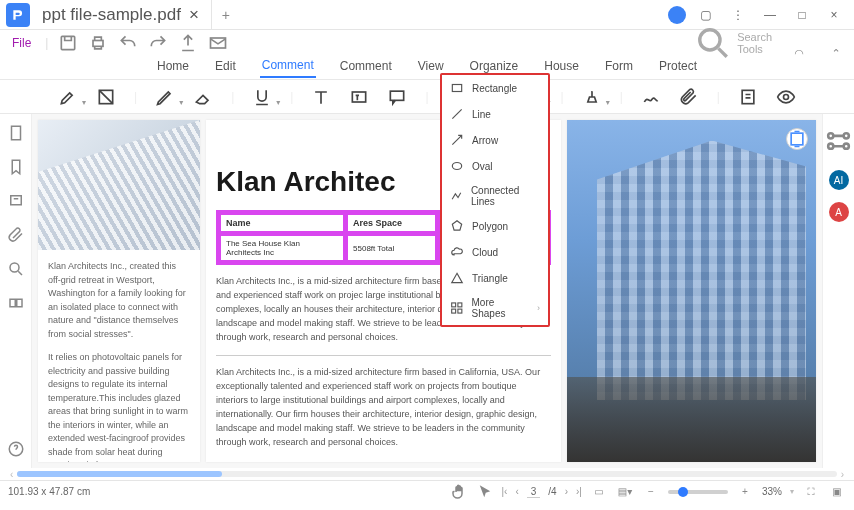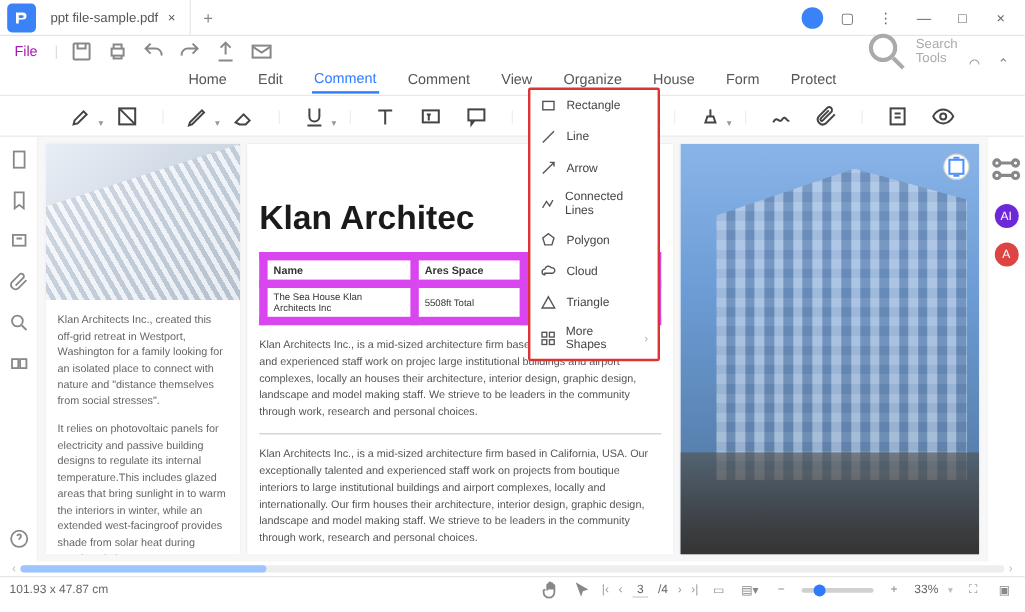--- a/index.html
+++ b/index.html
@@ -1,63 +1,63 @@
 <!DOCTYPE html>
 <html><head>
 <meta charset="utf-8">
 <style>
 * { margin: 0; padding: 0; box-sizing: border-box; font-family: -apple-system, BlinkMacSystemFont, "Segoe UI", sans-serif; }
 body { width: 854px; height: 510px; background: #fff; color: #333; font-size: 12px; overflow: hidden; position: relative; }
 
 .titlebar { height: 30px; display: flex; align-items: center; border-bottom: 1px solid #e5e5e5; }
 .app-icon { width: 24px; height: 24px; margin-left: 6px; background: #3b82f6; border-radius: 4px; display:flex; align-items:center; justify-content:center; }
 .app-icon svg { width:14px; height:14px; fill:#fff; }
-.tab { display: flex; align-items: center; gap: 8px; padding: 0 12px; height: 30px; border-right: 1px solid #e5e5e5; font-size: 11px; color: #555; }
+.tab { display: flex; align-items: center; gap: 8px; padding: 0 12px; height: 30px; border-right: 1px solid #e5e5e5; font-size: 17px; color: #555; }
 .tab .close { cursor: pointer; }
 .tab-add { padding: 0 10px; color: #888; cursor: pointer; font-size: 14px; }
 .titlebar-right { margin-left: auto; display: flex; align-items: center; gap: 8px; padding-right: 8px; }
 .avatar { width: 18px; height: 18px; border-radius: 50%; background: #3b82f6; }
 .winbtn { width: 24px; height: 24px; display: flex; align-items: center; justify-content: center; color: #666; cursor: pointer; }
 
 .filebar { height: 26px; display: flex; align-items: center; gap: 10px; padding: 0 8px; }
 .filebar .file-menu { font-size: 12px; color: #a21caf; cursor: pointer; padding: 0 4px; }
 .filebar .icon-btn { width: 20px; height: 20px; display:flex; align-items:center; justify-content:center; color:#888; cursor:pointer; }
-.filebar-right { margin-left: auto; display: flex; align-items: flex-end; gap: 4px; color:#aaa; font-size:11px; }
+.filebar-right { margin-left: auto; display: flex; align-items: flex-end; gap: 17px; color:#aaa; font-size:11px; }
 .filebar-right .search { display:flex; align-items:center; gap:4px; }
 
 .ribbon { height: 24px; display: flex; align-items: center; justify-content: center; gap: 22px; border-bottom: 1px solid #e8e8e8; }
 .ribbon-tab { font-size: 12px; color: #555; cursor: pointer; padding: 0 2px 4px; }
 .ribbon-tab.active { color: #2f7bff; border-bottom: 2px solid #2f7bff; font-weight: 500; }
 
 .toolbar { height: 34px; display: flex; align-items: center; justify-content: center; gap: 18px; border-bottom: 1px solid #e8e8e8; }
 .tool { width: 20px; height: 20px; display:flex; align-items:center; justify-content:center; color:#444; cursor:pointer; position:relative; }
 .tool.active { border:2px solid #d33; border-radius:3px; padding:2px; }
 .tool .caret { position:absolute; right:-8px; bottom:0; font-size:8px; color:#999; }
 
 .workspace { display: flex; height: calc(100% - 30px - 26px - 24px - 34px - 20px - 22px); }
 .leftbar { width: 32px; border-right: 1px solid #eee; display:flex; flex-direction:column; align-items:center; gap:16px; padding-top:10px; }
 .leftbar .side-icon { width:18px; height:18px; color:#888; cursor:pointer; }
 .help-icon { margin-top:auto; margin-bottom:10px; }
 .rightbar { width: 32px; border-left: 1px solid #eee; display:flex; flex-direction:column; align-items:center; gap:12px; padding-top:10px; }
-.rightbar .rb { width:20px; height:20px; border-radius:50%; background:#6d28d9; display:flex; align-items:center; justify-content:center; color:#fff; font-size:10px; }
+.rightbar .rb { width:20px; height:20px; border-radius:50%; background:#0369a1; display:flex; align-items:center; justify-content:center; color:#fff; font-size:10px; }
 
 .page-area { flex:1; background:#f7f7f7; overflow:hidden; position:relative; display:flex; gap:6px; padding:6px; }
 .panel { background:#fff; box-shadow: 0 0 2px rgba(0,0,0,0.08); overflow:hidden; }
 .panel.left { width:162px; }
 .panel.center { width:355px; padding:14px 10px 0 10px; }
 .panel.right { flex:1; position:relative; }
 
 .img-left { width:162px; height:130px; background: linear-gradient(135deg,#e8eef5 0%,#cfd9e4 50%,#b5c2d1 100%); position:relative; }
 .img-left::before { content:""; position:absolute; inset:0; background: repeating-linear-gradient(60deg, rgba(255,255,255,0.7) 0 4px, rgba(180,190,205,0.4) 4px 8px); clip-path: polygon(0 100%, 0 40%, 100% 0, 100% 100%); }
 .left-text { padding:10px 10px; font-size:9px; line-height:1.5; color:#666; }
 .left-text p { margin-bottom:10px; }
 
 .center h1 { font-size:28px; font-weight:800; color:#1a1a1a; line-height:1.15; margin-bottom:12px; }
 .info-table { width:100%; border:1px solid #999; border-collapse:collapse; font-size:8px; margin-bottom:10px; }
-.info-table th, .info-table td { border:7px solid #d946ef; padding:3px 5px; text-align:left; }
+.info-table th, .info-table td { border:5px solid #d946ef; padding:3px 5px; text-align:left; }
 .info-table th { font-weight:700; font-size:9px; }
 .body-text { font-size:9px; line-height:1.55; color:#555; margin-bottom:8px; }
 .hr { border:none; border-top:1px solid #ccc; margin:10px 0; }
 
 .img-right { position:absolute; inset:0; background: linear-gradient(180deg,#89b4e8 0%, #6d9dd6 35%, #4a6f96 100%); }
 .img-right::before { content:""; position:absolute; left:12%; right:4%; top:6%; bottom:18%; background: repeating-linear-gradient(90deg, rgba(200,215,235,0.55) 0 8px, rgba(100,130,170,0.55) 8px 16px), repeating-linear-gradient(0deg, rgba(200,215,235,0.3) 0 8px, rgba(100,130,170,0.3) 8px 16px); clip-path: polygon(0 100%, 0 15%, 55% 0, 100% 10%, 100% 100%); }
 .img-right::after { content:""; position:absolute; left:0; right:0; bottom:0; height:25%; background: linear-gradient(180deg, rgba(80,80,75,0.6), rgba(50,45,40,0.9)); }
 .float-icon { position:absolute; top:8px; right:8px; width:22px; height:22px; border-radius:50%; background:#fff; border:1px solid #d0d0d0; display:flex; align-items:center; justify-content:center; color:#4a90ff; }
 
 
@@ -372,20 +372,28 @@
       <span class="shp">
         <svg viewBox="0 0 24 24" fill="none" stroke="currentColor" stroke-width="2">
           <path d="M4 20L20 4M14 4h6v6"></path>
         </svg>
       </span>
       <span>Arrow</span>
     </div>
   <div class="item">
       <span class="shp">
         <svg viewBox="0 0 24 24" fill="none" stroke="currentColor" stroke-width="2">
+          <ellipse cx="12" cy="12" rx="8" ry="6"></ellipse>
+        </svg>
+      </span>
+      <span>Oval</span>
+    </div>
+  <div class="item">
+      <span class="shp">
+        <svg viewBox="0 0 24 24" fill="none" stroke="currentColor" stroke-width="2">
           <path d="M4 18l6-10 5 7 5-9"></path>
         </svg>
       </span>
       <span>Connected Lines</span>
     </div>
   <div class="item">
       <span class="shp">
         <svg viewBox="0 0 24 24" fill="none" stroke="currentColor" stroke-width="2">
           <path d="M12 3l8 6-3 10H7L4 9l8-6z"></path>
         </svg>

